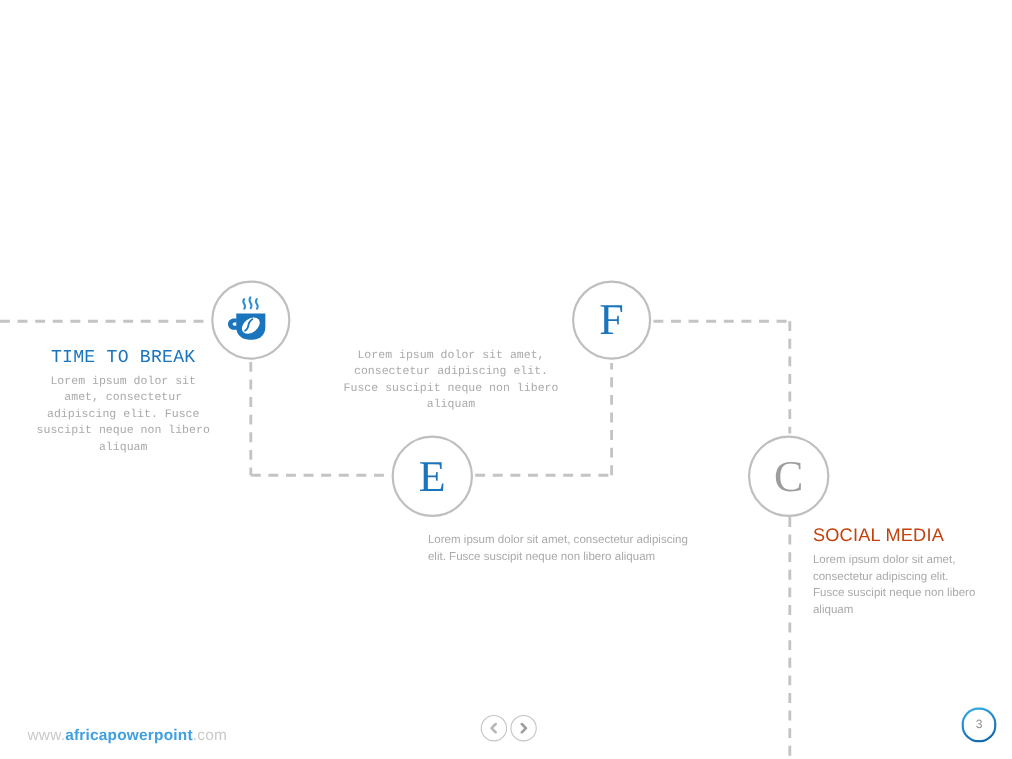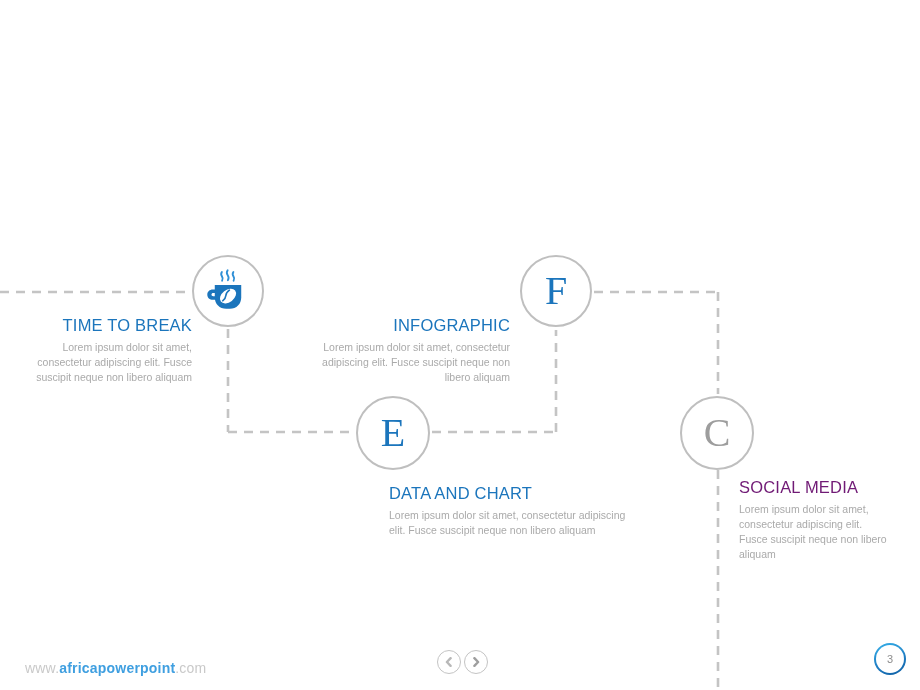--- a/index.html
+++ b/index.html
@@ -56,28 +56,28 @@
   
   .block { position: absolute; }
   .block h2 {
     margin: 0 0 5px 0;
     font-size: 16.5px;
     font-weight: normal;
     letter-spacing: 0.2px;
     color: #1b75bc;
     line-height: 1.15;
   }
-  .block h2.muted { color: #701a75; }
+  .block h2.muted { color: #c2410c; }
   .block p {
     margin: 0;
     font-size: 10.5px;
     line-height: 1.42;
     color: #aaaaaa;
   }
-  .align-right { text-align: right; }
+  .align-right { text-align: center; font-family: Liberation Mono, monospace; }
   .align-left  { text-align: left; }
 
   
   #footer-url {
     position: absolute;
     left: 25px;
     top: 660px;
     font-size: 14px;
     color: #c9c9c9;
     letter-spacing: 0.2px;
@@ -181,26 +181,24 @@
   <div class="node" style="left:680px; top:396px; width:74px; height:74px;">
     <span class="node-letter muted">C</span>
   </div>
 
   <div class="block align-right" style="left:32px; top:316px; width:160px;">
     <h2>TIME TO BREAK</h2>
     <p>Lorem ipsum dolor sit amet, consectetur adipiscing elit. Fusce suscipit neque non libero aliquam</p>
   </div>
 
   <div class="block align-right" style="left:310px; top:316px; width:200px;">
-    <h2>INFOGRAPHIC</h2>
     <p>Lorem ipsum dolor sit amet, consectetur adipiscing elit. Fusce suscipit neque non libero aliquam</p>
   </div>
 
   <div class="block align-left" style="left:389px; top:484px; width:255px;">
-    <h2>DATA AND CHART</h2>
     <p>Lorem ipsum dolor sit amet, consectetur adipiscing elit. Fusce suscipit neque non libero aliquam</p>
   </div>
 
   <div class="block align-left" style="left:739px; top:478px; width:152px;">
     <h2 class="muted">SOCIAL MEDIA</h2>
     <p>Lorem ipsum dolor sit amet, consectetur adipiscing elit. Fusce suscipit neque non libero aliquam</p>
   </div>
 
   <div id="footer-url">
     <span>www.</span><span class="brand">africapowerpoint</span><span>.com</span>

